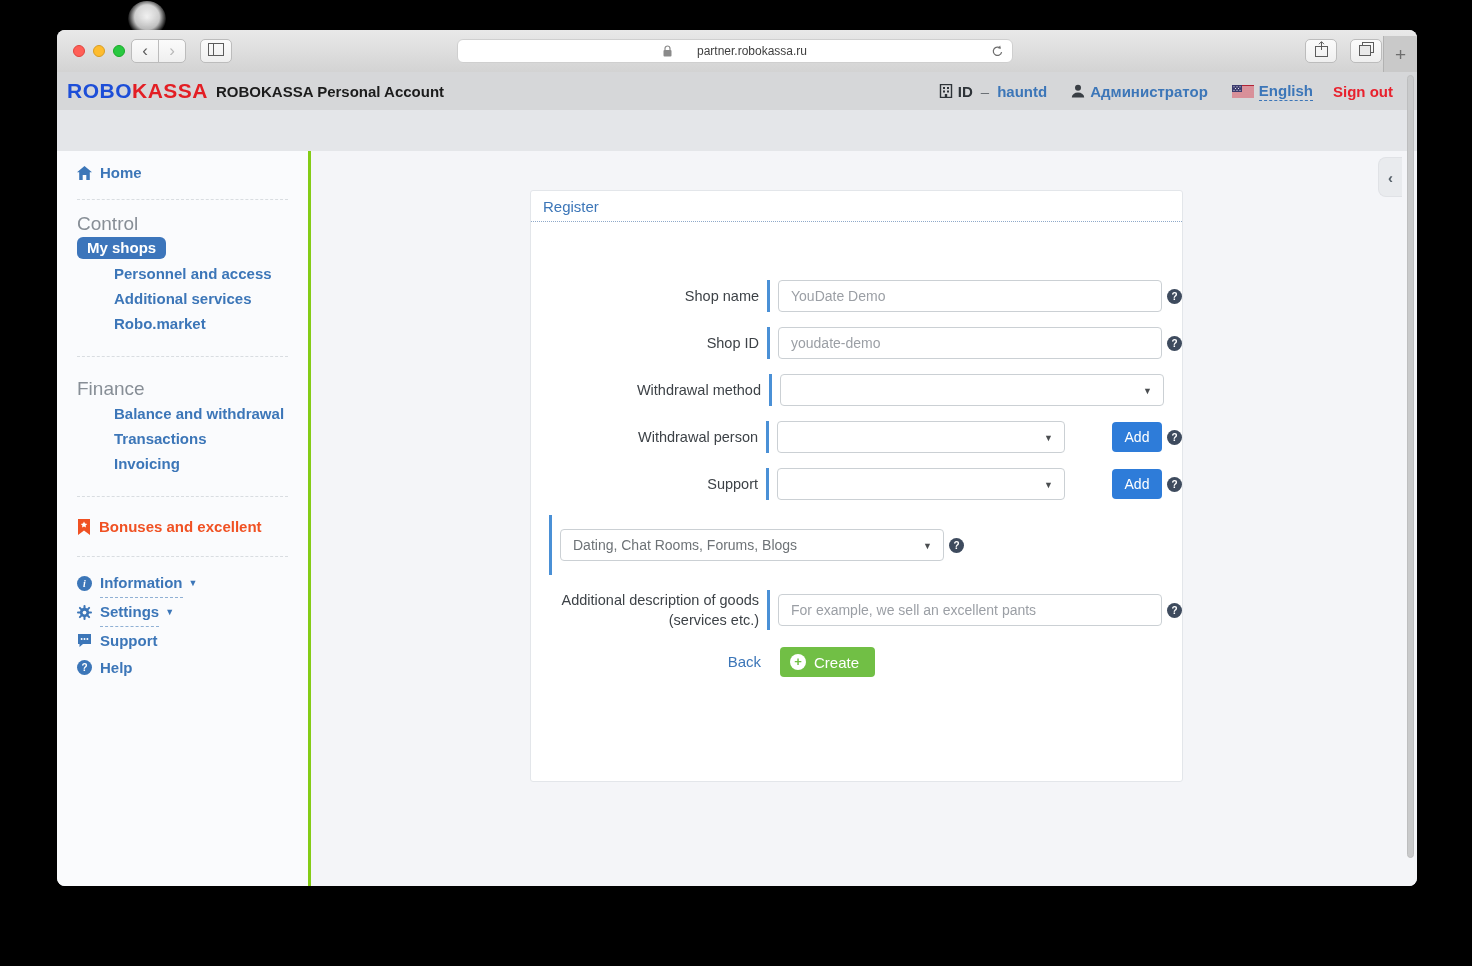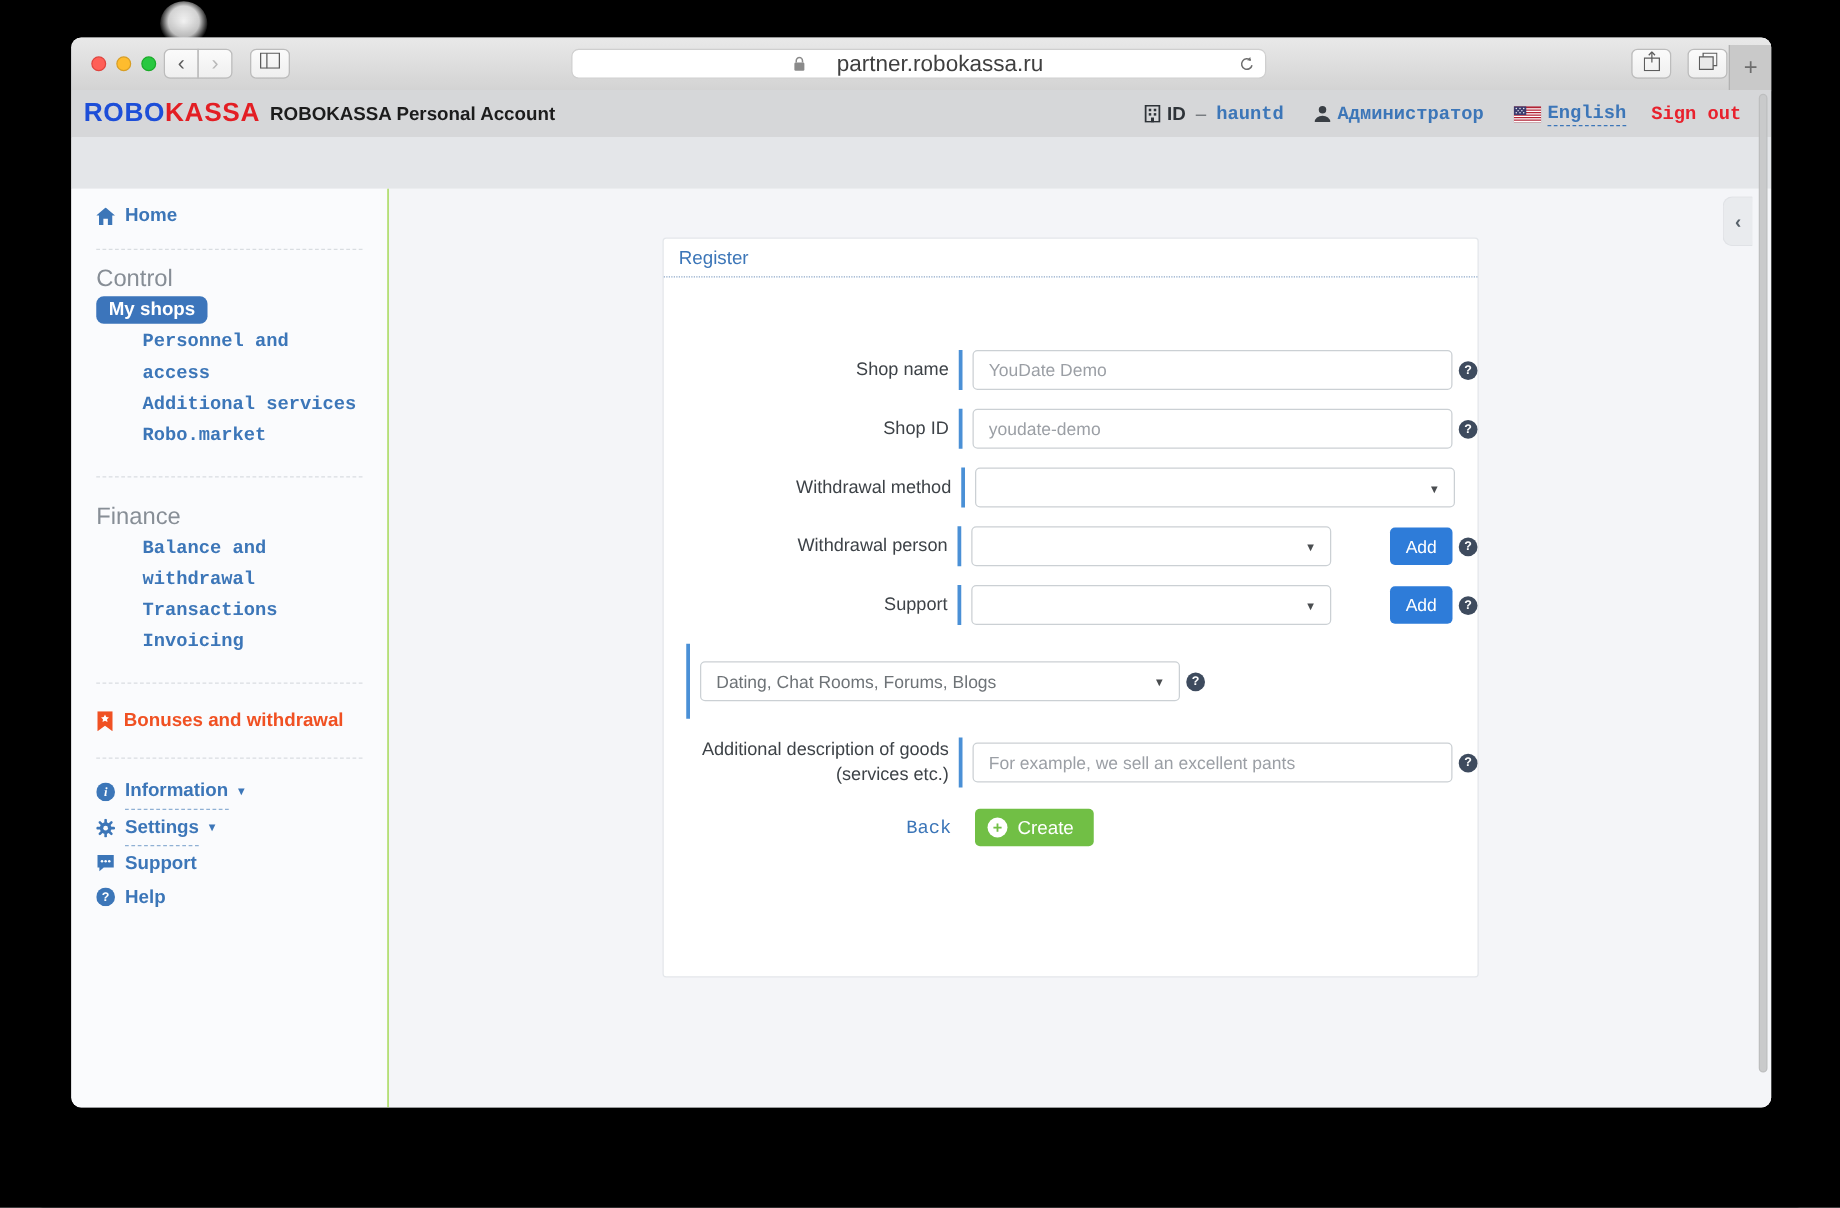--- a/index.html
+++ b/index.html
@@ -22,21 +22,21 @@
   .dot.green{background:#28c840;border:1px solid #1aab29;box-sizing:border-box;}
   .tb-btn{position:absolute;top:9px;height:24px;background:linear-gradient(#fbfbfb,#efefef);
           border:1px solid #bcbcbc;border-radius:5px;box-sizing:border-box;
           display:flex;align-items:center;justify-content:center;color:#5c5c5c;}
   .nav-back{left:74px;width:28px;border-top-right-radius:0;border-bottom-right-radius:0;}
   .nav-fwd{left:101px;width:28px;border-top-left-radius:0;border-bottom-left-radius:0;color:#b9b9b9;}
   .chev{font-size:17px;line-height:1;margin-top:-2px;}
   .sb-toggle{left:143px;width:32px;}
   .url-field{position:absolute;left:400px;top:9px;width:556px;height:24px;background:#fff;
              border:1px solid #cfcfcf;border-radius:6px;box-sizing:border-box;
-             display:flex;align-items:center;justify-content:center;font-size:18px;color:#3f3f3f;gap:20px;}
+             display:flex;align-items:center;justify-content:center;font-size:12px;color:#3f3f3f;gap:20px;}
   .url-lock{margin-right:5px;display:inline-flex;}
   .url-reload{position:absolute;right:7px;top:4px;display:inline-flex;}
   .share-btn{left:1248px;width:32px;}
   .tabs-btn{left:1293px;width:32px;}
   .newtab{position:absolute;right:0;top:6px;width:33px;height:37px;background:#c9c9c9;
           border-left:1px solid #b2b2b2;display:flex;align-items:center;justify-content:center;
           font-size:19px;color:#6d6d6d;}
   
   .site-header{position:absolute;left:0;top:42px;width:100%;height:38px;background:#d6d7d9;
                display:flex;align-items:center;box-sizing:border-box;padding:0 24px 0 10px;}
@@ -49,21 +49,21 @@
   .id-label{color:#2e3338;font-weight:700;}
   .dash{color:#6b7075;margin:0 8px;}
   .blue-link{color:#3c76b8;font-weight:700;text-decoration:none;}
   .hdr-gap{width:24px;}
   .eng{border-bottom:1px dashed #3c76b8;padding-bottom:1px;}
   .signout{color:#e8212d;font-weight:700;text-decoration:none;}
   
   .subheader{position:absolute;left:0;top:80px;width:100%;height:41px;background:#e4e6e9;}
   
   .content{position:absolute;left:0;top:121px;width:100%;height:735px;display:flex;}
-  .sidebar{width:254px;box-sizing:border-box;background:#fafbfd;border-right:1px solid #84cc16;
+  .sidebar{width:254px;box-sizing:border-box;background:#fafbfd;border-right:3px solid #84cc16;
            padding:12px 20px 0 20px;font-size:15px;}
   .side-item{display:flex;align-items:center;color:#3c76b8;font-weight:700;cursor:pointer;}
   .side-item .ico{display:inline-flex;margin-right:8px;}
   .side-link{line-height:25px;display:block;color:#3c76b8;font-weight:700;text-decoration:none;margin-left:37px;}
   .side-divider{border:none;border-top:1px dashed #d9dde1;margin:16px 0 0 0;}
   .side-heading{font-size:19px;color:#878e96;font-weight:400;line-height:24px;margin-top:12px;}
   .pill{display:inline-block;background:#3c75bb;color:#fff;font-weight:700;font-size:15px;
         height:22px;line-height:22px;padding:0 10px;border-radius:6px;margin:1px 0 2px 0;}
   .caret{font-size:9px;margin-left:6px;color:#3c76b8;}
   .dashed-u{border-bottom:1px dashed #8fb0d4;padding-bottom:1px;}
@@ -102,21 +102,21 @@
               border-radius:4px;color:#fff;font-size:15px;padding:0 16px 0 10px;cursor:pointer;
               font-family:"Liberation Sans",sans-serif;}
   .create-plus{width:16px;height:16px;border-radius:50%;background:#fff;color:#71bf45;
                font-weight:700;font-size:13px;line-height:16px;text-align:center;margin-right:8px;}
   .collapse-handle{position:absolute;right:15px;top:6px;width:24px;height:40px;background:#e9ebee;
                    border:1px solid #e0e2e6;border-right:none;border-radius:8px 0 0 8px;
                    display:flex;align-items:center;justify-content:center;color:#566069;
                    font-size:15px;font-weight:700;cursor:pointer;box-sizing:border-box;}
   .scroll-thumb{position:absolute;right:3px;top:45px;width:7px;height:783px;background:#c9cacb;
                 border:1px solid #bdbebf;border-radius:4px;box-sizing:border-box;}
-  a{cursor:pointer;font-family:Liberation Mono, monospace;}
+  a{cursor:pointer;}
 </style>
 </head>
 <body>
 
 <div class="canvas">
   <div class="glow"></div>
 
   <div class="window">
 
     <div class="toolbar">
@@ -255,21 +255,21 @@
         <a class="side-link">Transactions</a>
         <a class="side-link">Invoicing</a>
         <hr class="side-divider" style="margin-top:20px;">
         <div class="side-item" style="margin:21px 0;color:#f05123;">
           <span class="ico">
             <svg width="14" height="16" viewBox="0 0 14 16">
                 <path d="M1 0 H13 V16 L7 11.6 L1 16 Z" fill="#f05123"></path>
                 <path d="M7 2.6 L8 4.6 L10.2 4.9 L8.6 6.4 L9 8.6 L7 7.5 L5 8.6 L5.4 6.4 L3.8 4.9 L6 4.6 Z" fill="#fff"></path>
               </svg>
           </span>
-          <span>Bonuses and withdrawal</span>
+          <span>Bonuses and excellent</span>
         </div>
         <hr class="side-divider" style="margin-top:0;">
         <div style="margin-top:12px;">
           <div class="side-item grp">
             <span class="ico">
               <svg width="15" height="15" viewBox="0 0 15 15">
                   <circle cx="7.5" cy="7.5" r="7.5" fill="#3c76b8"></circle>
                   <text x="7.5" y="11.2" text-anchor="middle" font-size="10" font-style="italic" font-weight="bold" fill="#fff" font-family="Liberation Serif, serif">i</text>
                 </svg>
             </span>

